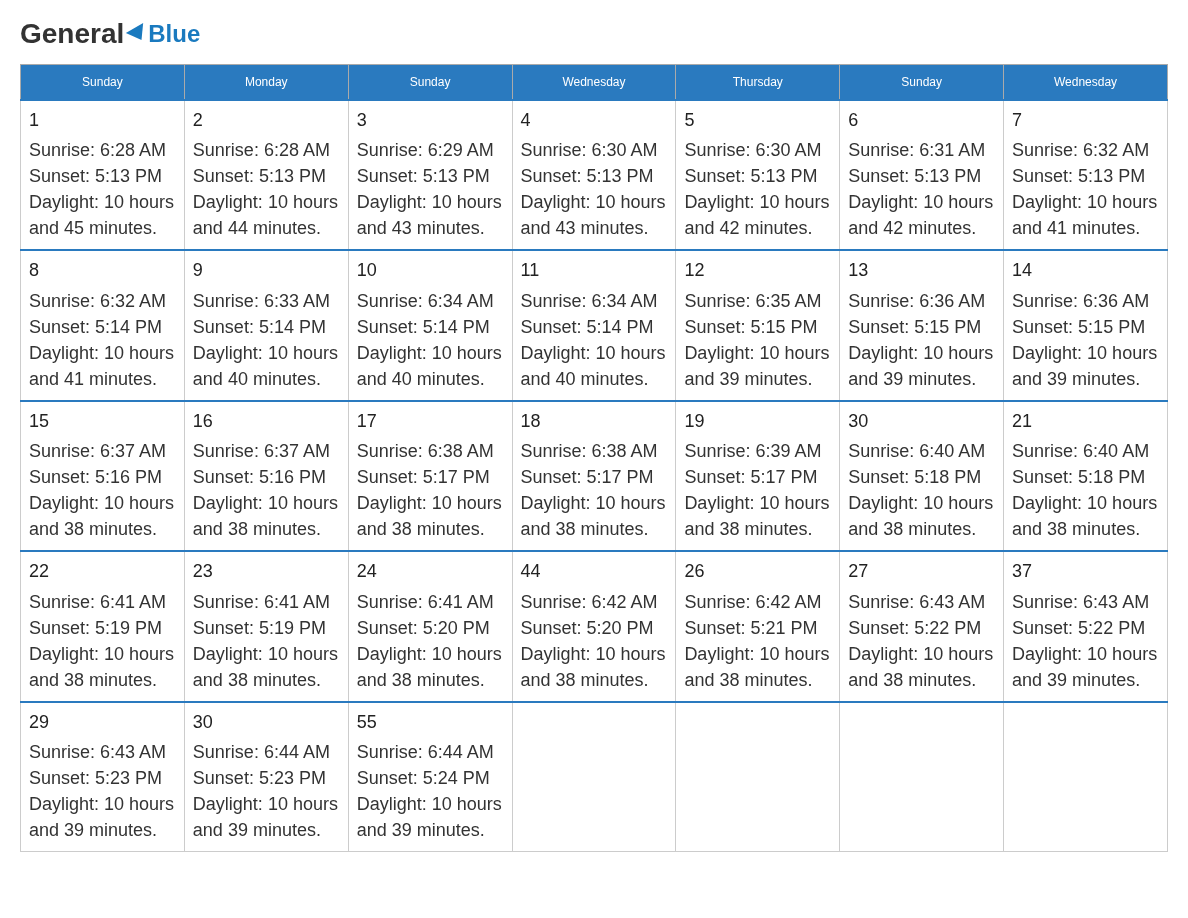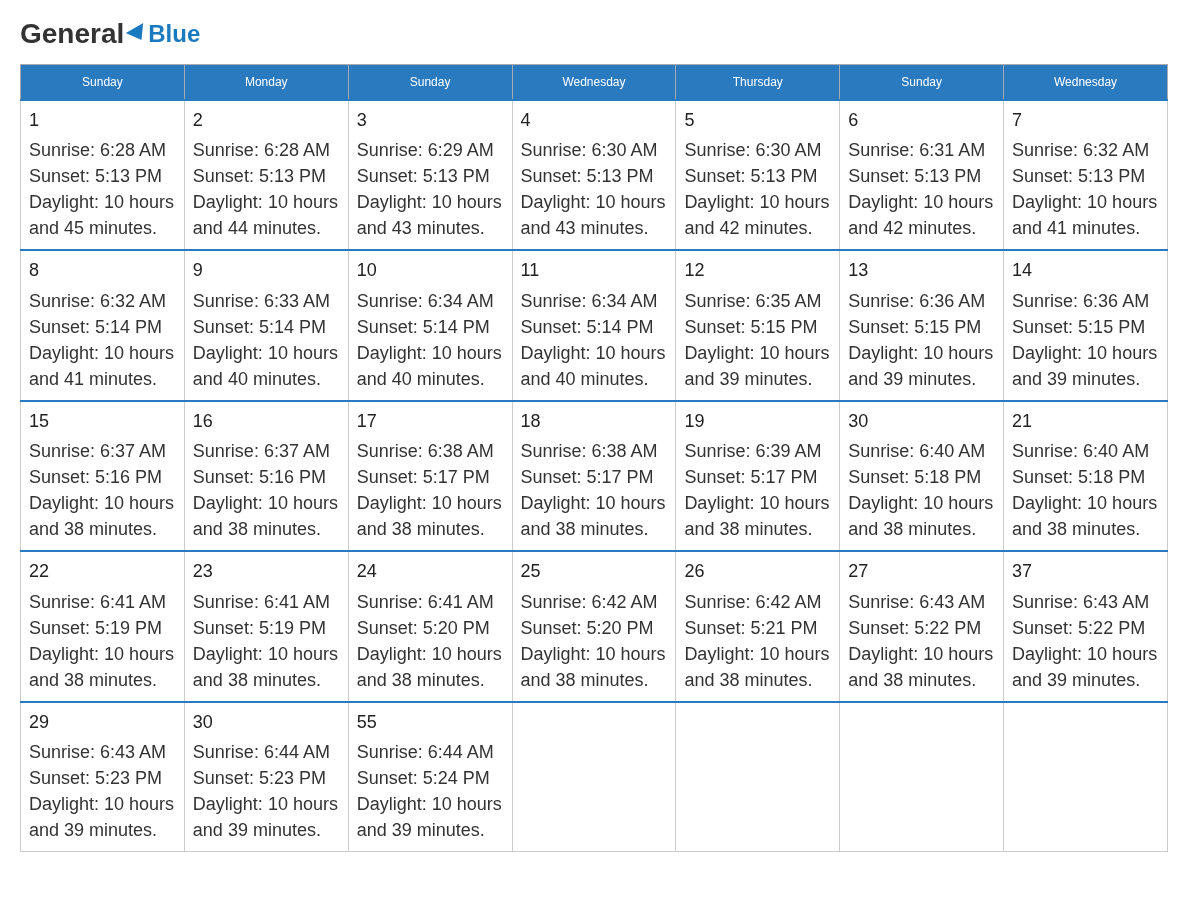--- a/index.html
+++ b/index.html
@@ -174,21 +174,21 @@
         <td><span class="day-number">21</span>
 <span class="day-info">Sunrise: 6:40 AM<br>Sunset: 5:18 PM<br>Daylight: 10 hours<br>and 38 minutes.</span></td>
       </tr>
       <tr class="week-row">
         <td><span class="day-number">22</span>
 <span class="day-info">Sunrise: 6:41 AM<br>Sunset: 5:19 PM<br>Daylight: 10 hours<br>and 38 minutes.</span></td>
         <td><span class="day-number">23</span>
 <span class="day-info">Sunrise: 6:41 AM<br>Sunset: 5:19 PM<br>Daylight: 10 hours<br>and 38 minutes.</span></td>
         <td><span class="day-number">24</span>
 <span class="day-info">Sunrise: 6:41 AM<br>Sunset: 5:20 PM<br>Daylight: 10 hours<br>and 38 minutes.</span></td>
-        <td><span class="day-number">25</span>
+        <td><span class="day-number">44</span>
 <span class="day-info">Sunrise: 6:42 AM<br>Sunset: 5:20 PM<br>Daylight: 10 hours<br>and 38 minutes.</span></td>
         <td><span class="day-number">26</span>
 <span class="day-info">Sunrise: 6:42 AM<br>Sunset: 5:21 PM<br>Daylight: 10 hours<br>and 38 minutes.</span></td>
         <td><span class="day-number">27</span>
 <span class="day-info">Sunrise: 6:43 AM<br>Sunset: 5:22 PM<br>Daylight: 10 hours<br>and 38 minutes.</span></td>
         <td><span class="day-number">37</span>
 <span class="day-info">Sunrise: 6:43 AM<br>Sunset: 5:22 PM<br>Daylight: 10 hours<br>and 39 minutes.</span></td>
       </tr>
       <tr class="week-row">
         <td><span class="day-number">29</span>

